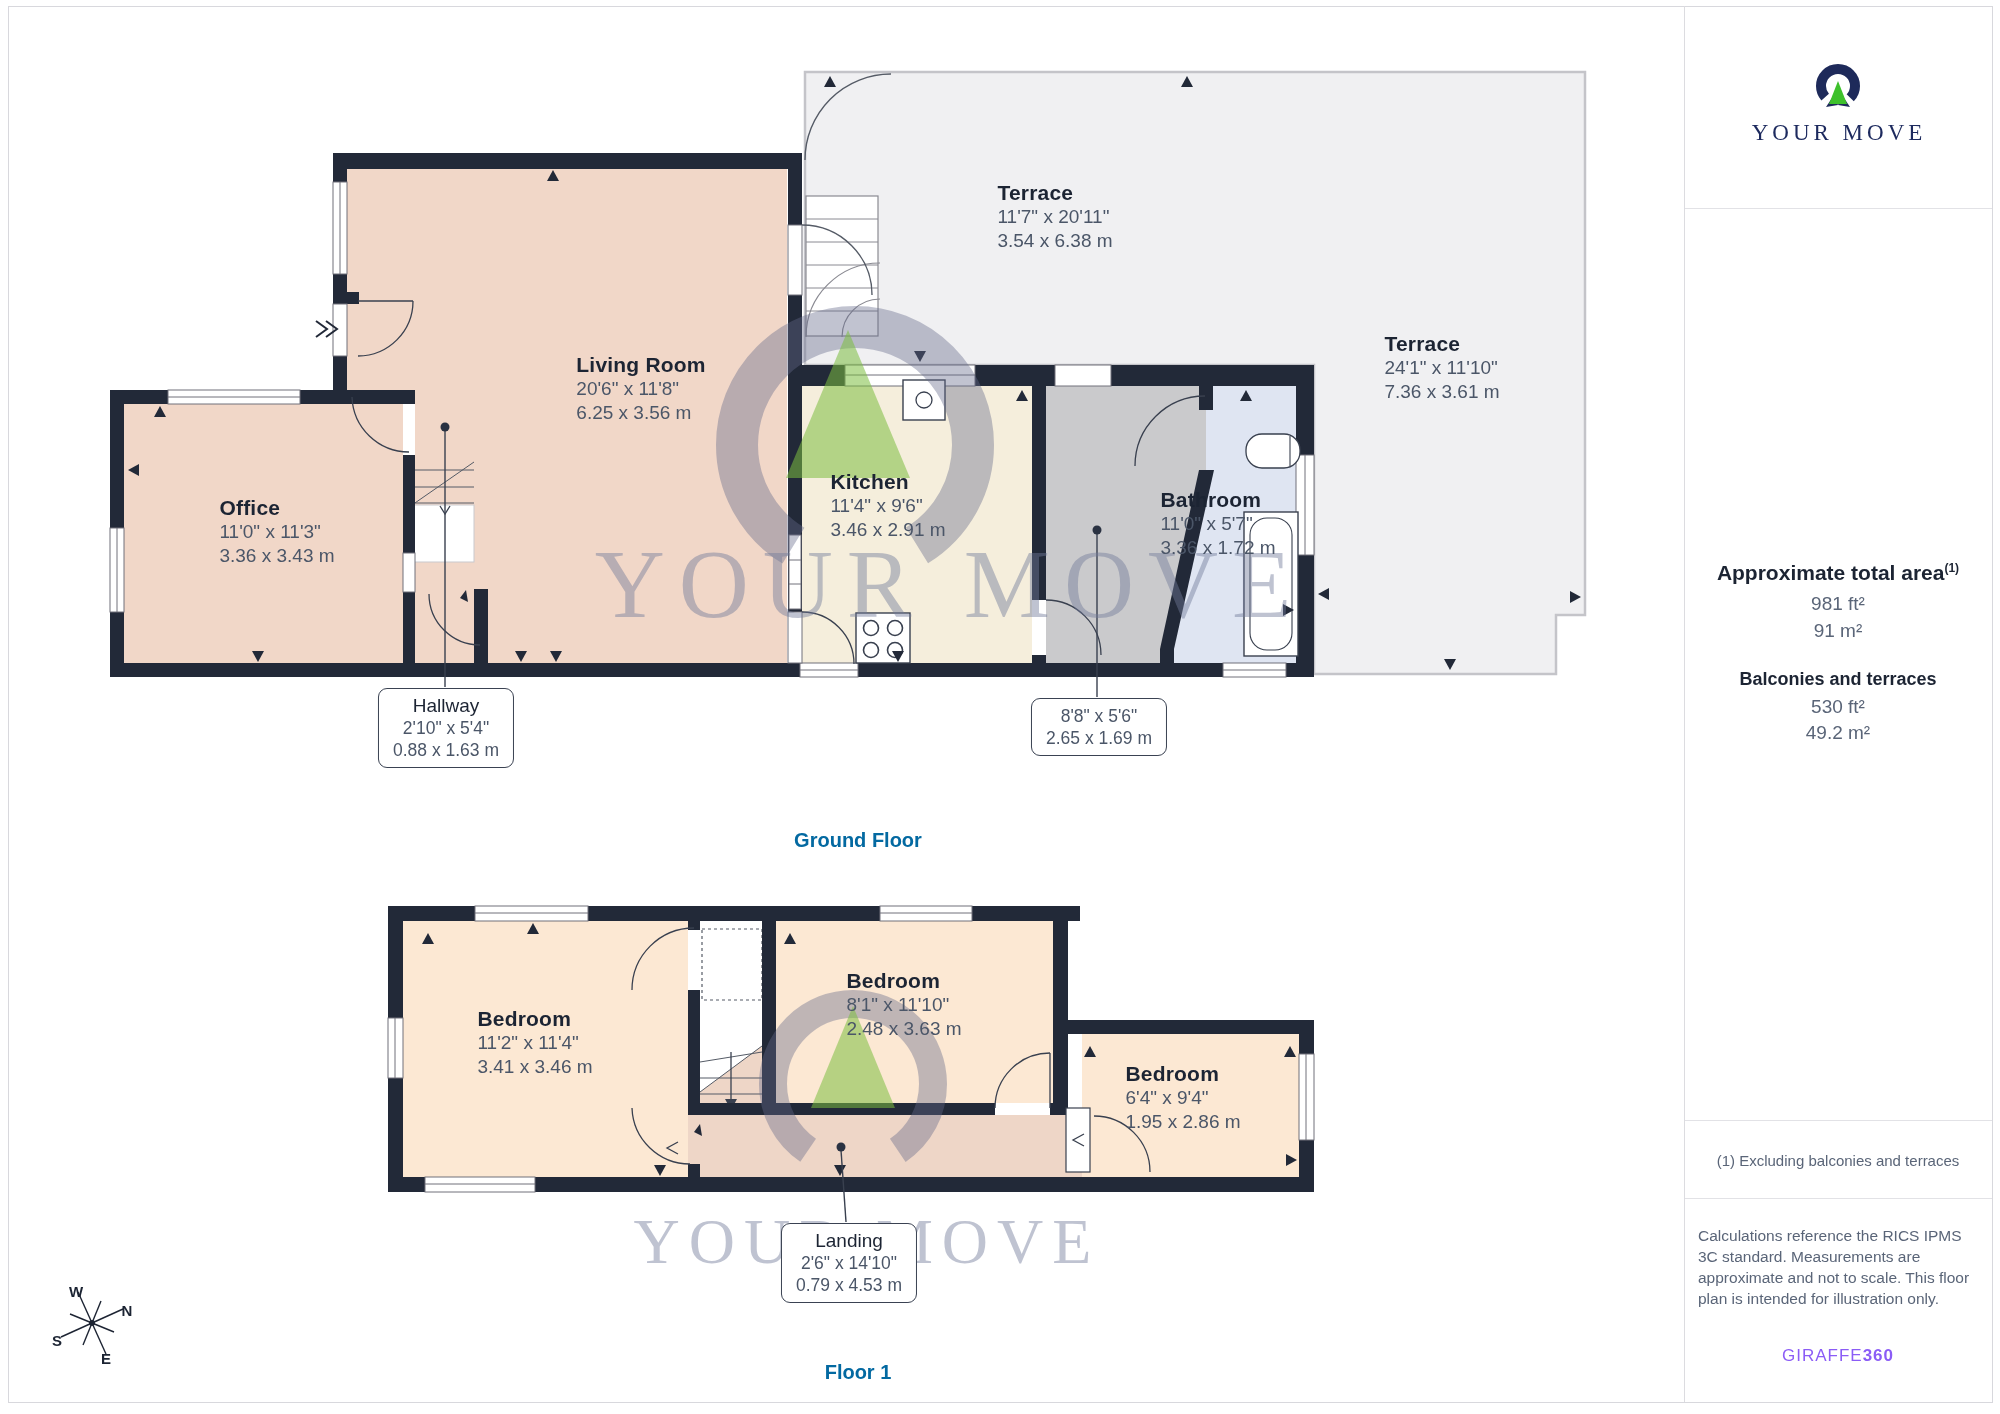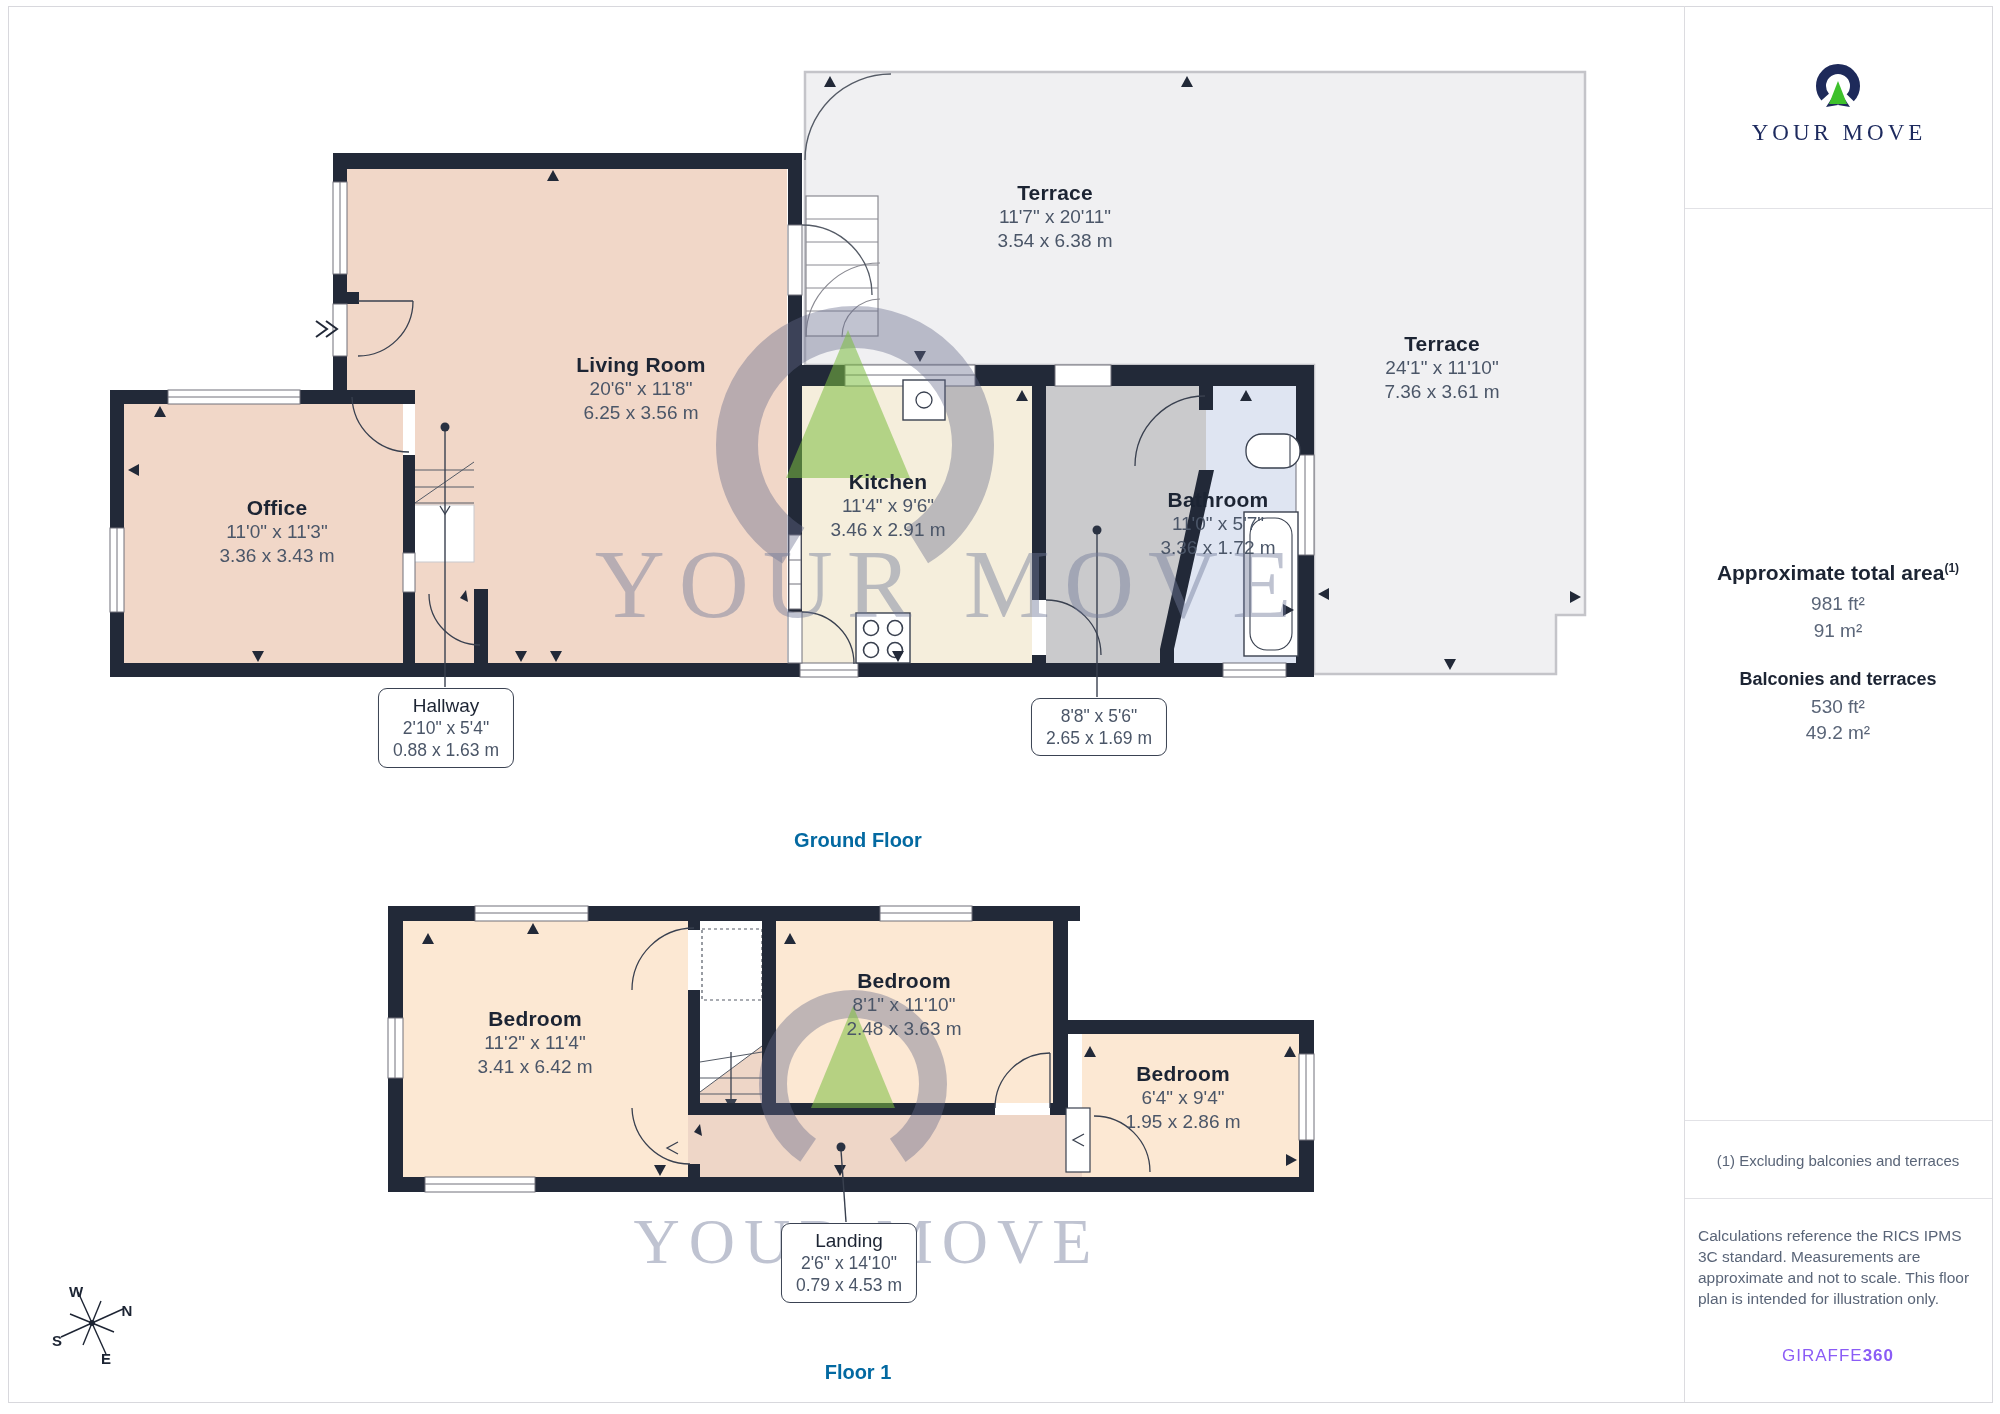--- a/index.html
+++ b/index.html
@@ -3,21 +3,21 @@
 <meta charset="utf-8">
 <style>
   html,body{margin:0;padding:0;background:#fff;}
   body{width:2000px;height:1414px;font-family:"Liberation Sans",sans-serif;position:relative;overflow:hidden;}
   #page{position:absolute;left:0;top:0;width:2000px;height:1414px;background:#fff;}
   .pageborder{position:absolute;left:8px;top:6px;width:1983px;height:1395px;border:1px solid #d8d8dd;pointer-events:none;}
   .vdivider{position:absolute;left:1684px;top:6px;width:1px;height:1396px;background:#dcdce0;}
   .hdivider{position:absolute;left:1685px;width:307px;height:1px;background:#e2e2e6;}
   svg.plan{position:absolute;left:0;top:0;z-index:1;}
   .wm{position:absolute;z-index:2;font-family:"Liberation Serif",serif;color:rgba(112,121,153,0.45);white-space:nowrap;transform:translate(-50%,-50%);font-weight:500;}
-  .room-label{position:absolute;z-index:3;transform:translate(-50%,-50%);text-align:center;white-space:nowrap;}
+  .room-label{position:absolute;z-index:3;transform:translate(-50%,-50%);white-space:nowrap;}
   .rn{font-weight:bold;font-size:21px;color:#1c2433;letter-spacing:.2px;}
   .rd{font-size:19px;color:#4b5668;line-height:24px;}
   .callout{position:absolute;z-index:4;transform:translate(-50%,-50%);text-align:center;background:#fff;border:1.6px solid #3a4252;border-radius:9px;padding:6px 14px;white-space:nowrap;}
   .cn{font-weight:normal;font-size:19px;color:#1c2433;}
   .cd{font-size:17.5px;color:#4b5668;line-height:22px;}
   .floor-title{position:absolute;z-index:3;transform:translate(-50%,-50%);font-weight:bold;font-size:20px;color:#0369a1;}
   .compass-label{position:absolute;z-index:3;transform:translate(-50%,-50%);font-weight:bold;font-size:15px;color:#1c2433;}
   
   .sb-logo{position:absolute;left:1838px;top:92px;z-index:3;transform:translate(-50%,-50%);}
   .sb-logotext{position:absolute;left:1839px;top:133px;z-index:3;transform:translate(-50%,-50%);font-family:"Liberation Serif",serif;font-size:23px;letter-spacing:4px;color:#1d2a5e;white-space:nowrap;}
@@ -310,21 +310,21 @@
     <div class="rd">3.54 x 6.38 m</div>
   </div>
   <div class="room-label" style="left:1442px;top:368px;">
     <div class="rn">Terrace</div>
     <div class="rd">24'1" x 11'10"</div>
     <div class="rd">7.36 x 3.61 m</div>
   </div>
   <div class="room-label" style="left:535px;top:1043px;">
     <div class="rn">Bedroom</div>
     <div class="rd">11'2" x 11'4"</div>
-    <div class="rd">3.41 x 6.42 m</div>
+    <div class="rd">3.41 x 3.46 m</div>
   </div>
   <div class="room-label" style="left:904px;top:1005px;">
     <div class="rn">Bedroom</div>
     <div class="rd">8'1" x 11'10"</div>
     <div class="rd">2.48 x 3.63 m</div>
   </div>
   <div class="room-label" style="left:1183px;top:1098px;">
     <div class="rn">Bedroom</div>
     <div class="rd">6'4" x 9'4"</div>
     <div class="rd">1.95 x 2.86 m</div>

